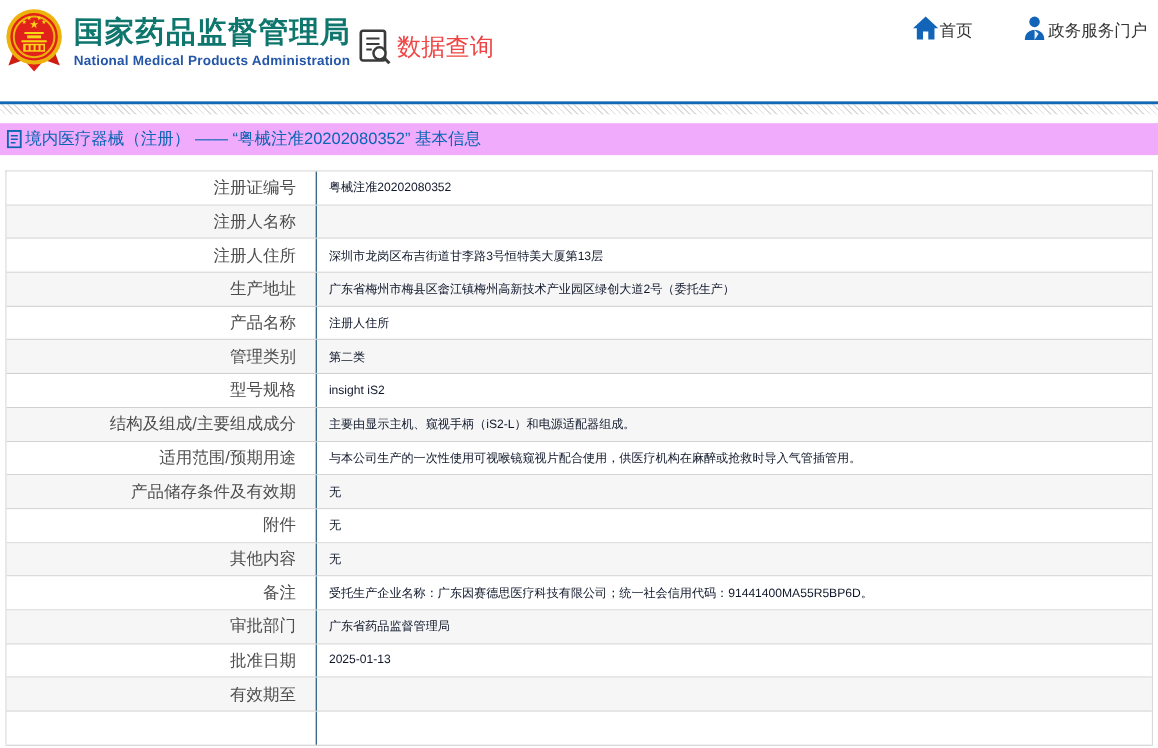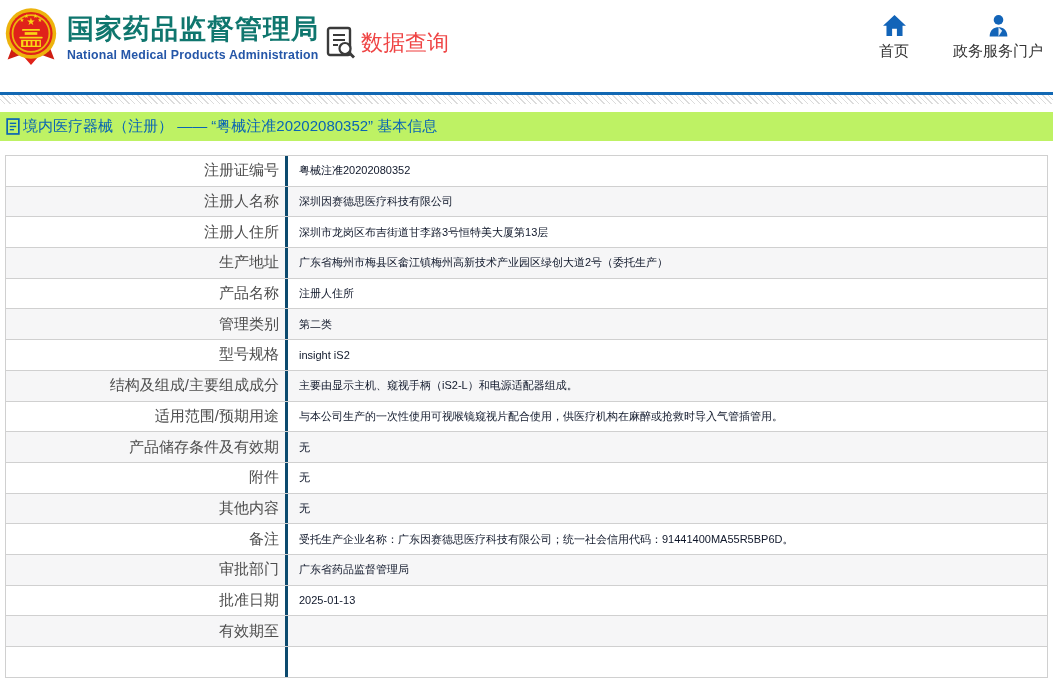--- a/index.html
+++ b/index.html
@@ -12,43 +12,43 @@
   .emblem { width:54px; height:62px; margin-right:9px; }
   .brand-text { padding-top:6px; }
   .org-zh { font-size:27px; font-weight:bold; color:#0f766e; letter-spacing:1px; line-height:1.2; }
   .org-en { font-size:12.3px; font-weight:bold; color:#2456a8; margin-top:3px; letter-spacing:0.2px; }
 
   .data-query { position:absolute; left:326px; top:26px; display:flex; align-items:center; cursor:pointer; }
   .dq-icon { margin-right:5px; display:block; }
   .dq-label { font-size:22px; color:#ef4444; }
 
   .top-nav { position:absolute; right:10px; top:14px; display:flex; gap:44px; }
-  .nav-item { display:flex; flex-direction:column; align-items:center; cursor:pointer;justify-content:flex-end; }
+  .nav-item { display:flex; align-items:center; cursor:pointer;justify-content:flex-end; }
   .nav-item svg { display:block; margin-bottom:5px; }
   .nav-label { font-size:15px; color:#333; white-space:nowrap; }
 
   
   .blue-line { height:3px; background:#1268b3; }
   .hatch { height:9px;
            background:repeating-linear-gradient(45deg,#ffffff 0 3px,#dcdcdc 3px 4px); }
 
   
-  .breadcrumb { margin-top:8px; height:29px; background:#bef264;
+  .breadcrumb { margin-top:8px; height:29px; background:#f0abfc;
                 display:flex; align-items:center; padding-left:6px; }
   .bc-icon { margin-right:3px; display:block; }
   .bc-text { font-size:15px; color:#0a65b4; }
 
   
   .detail-table { margin:14px 5px 0 5px; width:1043px;
                   border:1px solid #d0d0d0; border-bottom:none; }
   .row { display:flex; height:30.7px; border-bottom:1px solid #d0d0d0; background:#fff; }
   .row:nth-child(even) { background:#f6f6f7; }
-  .cell-label { width:282px; border-right:3px solid #0c4a6e;
+  .cell-label { width:282px; border-right:1px solid #0c4a6e;
                 display:flex; align-items:center; justify-content:flex-end;
-                padding-right:6px; font-size:15px; color:#4d4d4d; white-space:nowrap; }
+                padding-right:18px; font-size:15px; color:#4d4d4d; white-space:nowrap; }
   .cell-value { flex:1; display:flex; align-items:center; padding-left:11px;
                 font-size:11px; color:#0f172a; white-space:nowrap; overflow:hidden; }
 </style>
 </head>
 <body>
 
 <div class="header">
 
   <div class="brand">
     <svg class="emblem" viewBox="0 0 60 68">
@@ -125,21 +125,20 @@
   <span class="bc-text">境内医疗器械（注册） —— “粤械注准20202080352” 基本信息</span>
 </div>
 
 <div class="detail-table">
   <div class="row">
     <div class="cell-label">注册证编号</div>
     <div class="cell-value">粤械注准20202080352</div>
   </div>
   <div class="row">
     <div class="cell-label">注册人名称</div>
-    <div class="cell-value">深圳因赛德思医疗科技有限公司</div>
   </div>
   <div class="row">
     <div class="cell-label">注册人住所</div>
     <div class="cell-value">深圳市龙岗区布吉街道甘李路3号恒特美大厦第13层</div>
   </div>
   <div class="row">
     <div class="cell-label">生产地址</div>
     <div class="cell-value">广东省梅州市梅县区畲江镇梅州高新技术产业园区绿创大道2号（委托生产）</div>
   </div>
   <div class="row">

